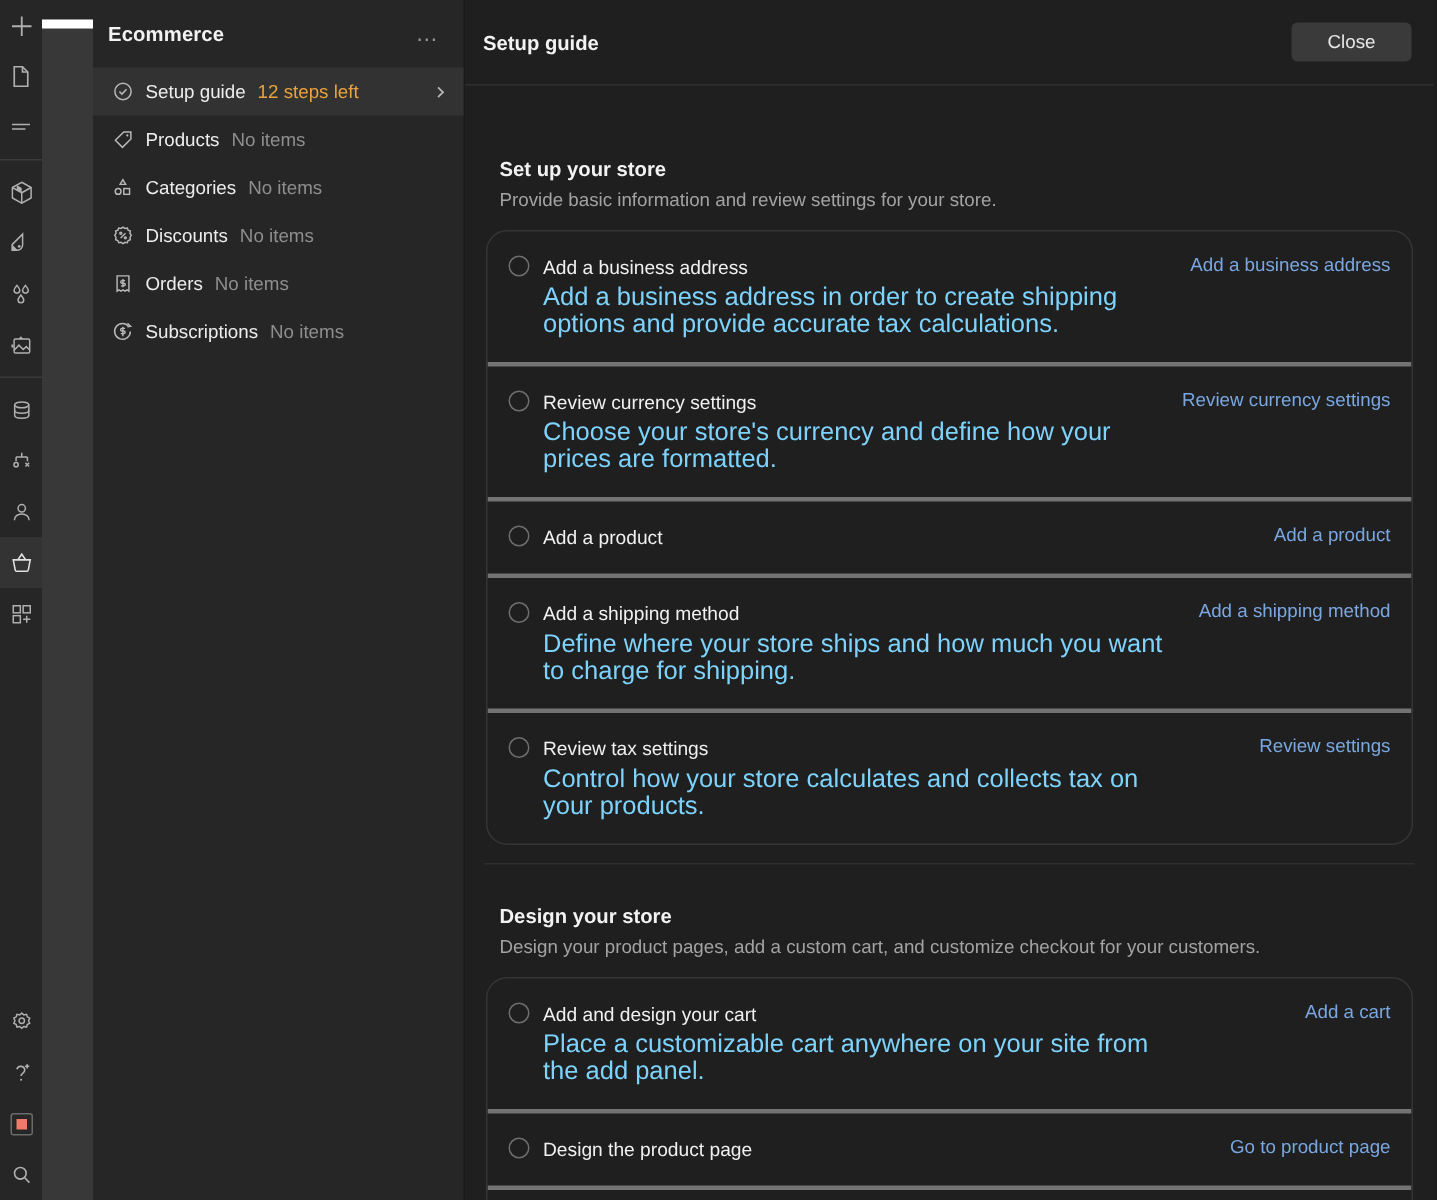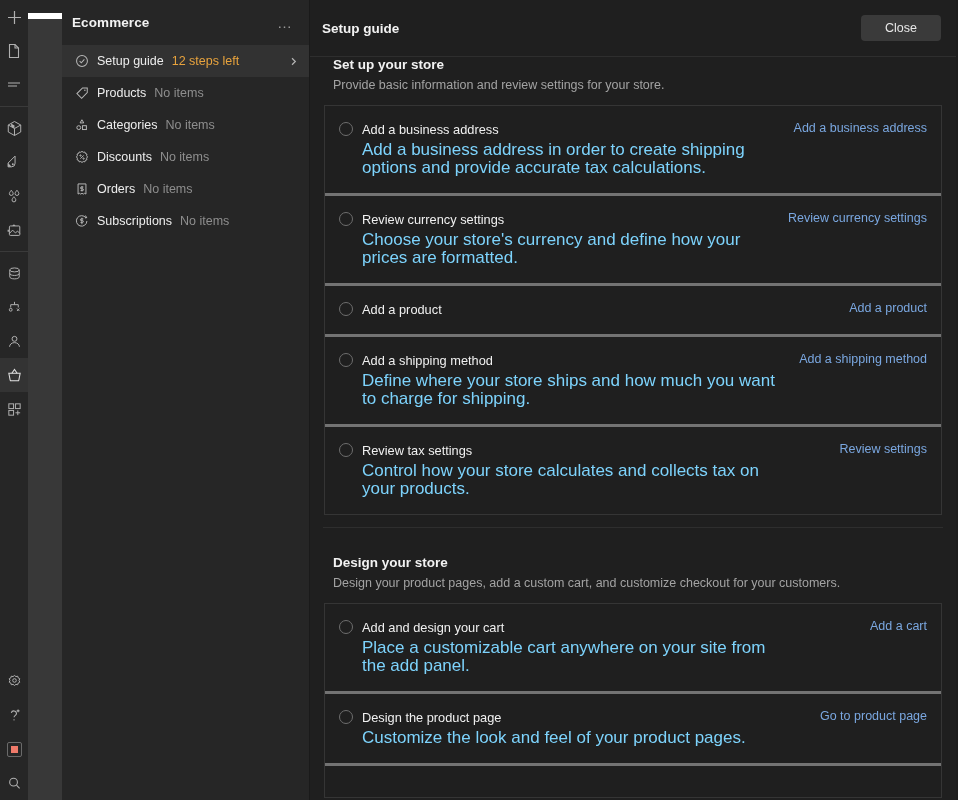--- a/index.html
+++ b/index.html
@@ -98,34 +98,34 @@
   }
   .main-title { font-size: 13.5px; font-weight: bold; color: #f2f2f2; }
   .close-btn {
     background: #3a3a3a; color: #e8e8e8;
     border: none; border-radius: 4px;
     font-size: 12.5px; font-family: inherit;
     padding: 6px 24px; cursor: pointer;
   }
   .main-scroll {
     flex: 1 1 auto; overflow-y: auto; padding-bottom: 25px;
-    scrollbar-width: thin; scrollbar-color: #3c3c3c #1f1f1f;
+    scrollbar-width: thin; scrollbar-color: #3c3c3c #1f1f1f; margin-top: 48px;
   }
   .main-scroll::-webkit-scrollbar { width: 10px; }
   .main-scroll::-webkit-scrollbar-track { background: #1f1f1f; }
   .main-scroll::-webkit-scrollbar-thumb { background: #3c3c3c; border-radius: 5px; }
 
   .section { padding: 0 13px; }
   .section + .section .section-inner { border-top: 1px solid #2e2e2e; padding-top: 27px; }
   .section-inner { padding-bottom: 12px; }
   .section-title { font-size: 13.5px; font-weight: bold; color: #f2f2f2; padding: 0 0 0 10px; }
   .section-sub { font-size: 12.5px; color: #a3a3a3; padding: 6px 0 13px 10px; }
 
   .card {
-    border: 1px solid #353535; border-radius: 0;
+    border: 1px solid #353535; border-radius: 14px;
     overflow: hidden;
     margin: 0 1px;
   }
   .task {
     display: flex; align-items: flex-start; gap: 9px;
     padding: 15px 14px 16px 14px;
     border-top: 3px solid #737373;
     cursor: pointer;
   }
   .task:first-child { border-top: none; }
@@ -449,21 +449,20 @@
                 <div class="task-title">Add and design your cart</div>
                 <div class="task-desc">Place a customizable cart anywhere on your site from the add panel.</div>
               </div>
               <div class="task-action">Add a cart</div>
             </div>
 
             <div class="task">
               <div class="radio"></div>
               <div class="task-body">
                 <div class="task-title">Design the product page</div>
-                <div class="task-desc">Customize the look and feel of your product pages.</div>
               </div>
               <div class="task-action">Go to product page</div>
             </div>
 
 
             <div class="task">
               
               
               
             </div>

